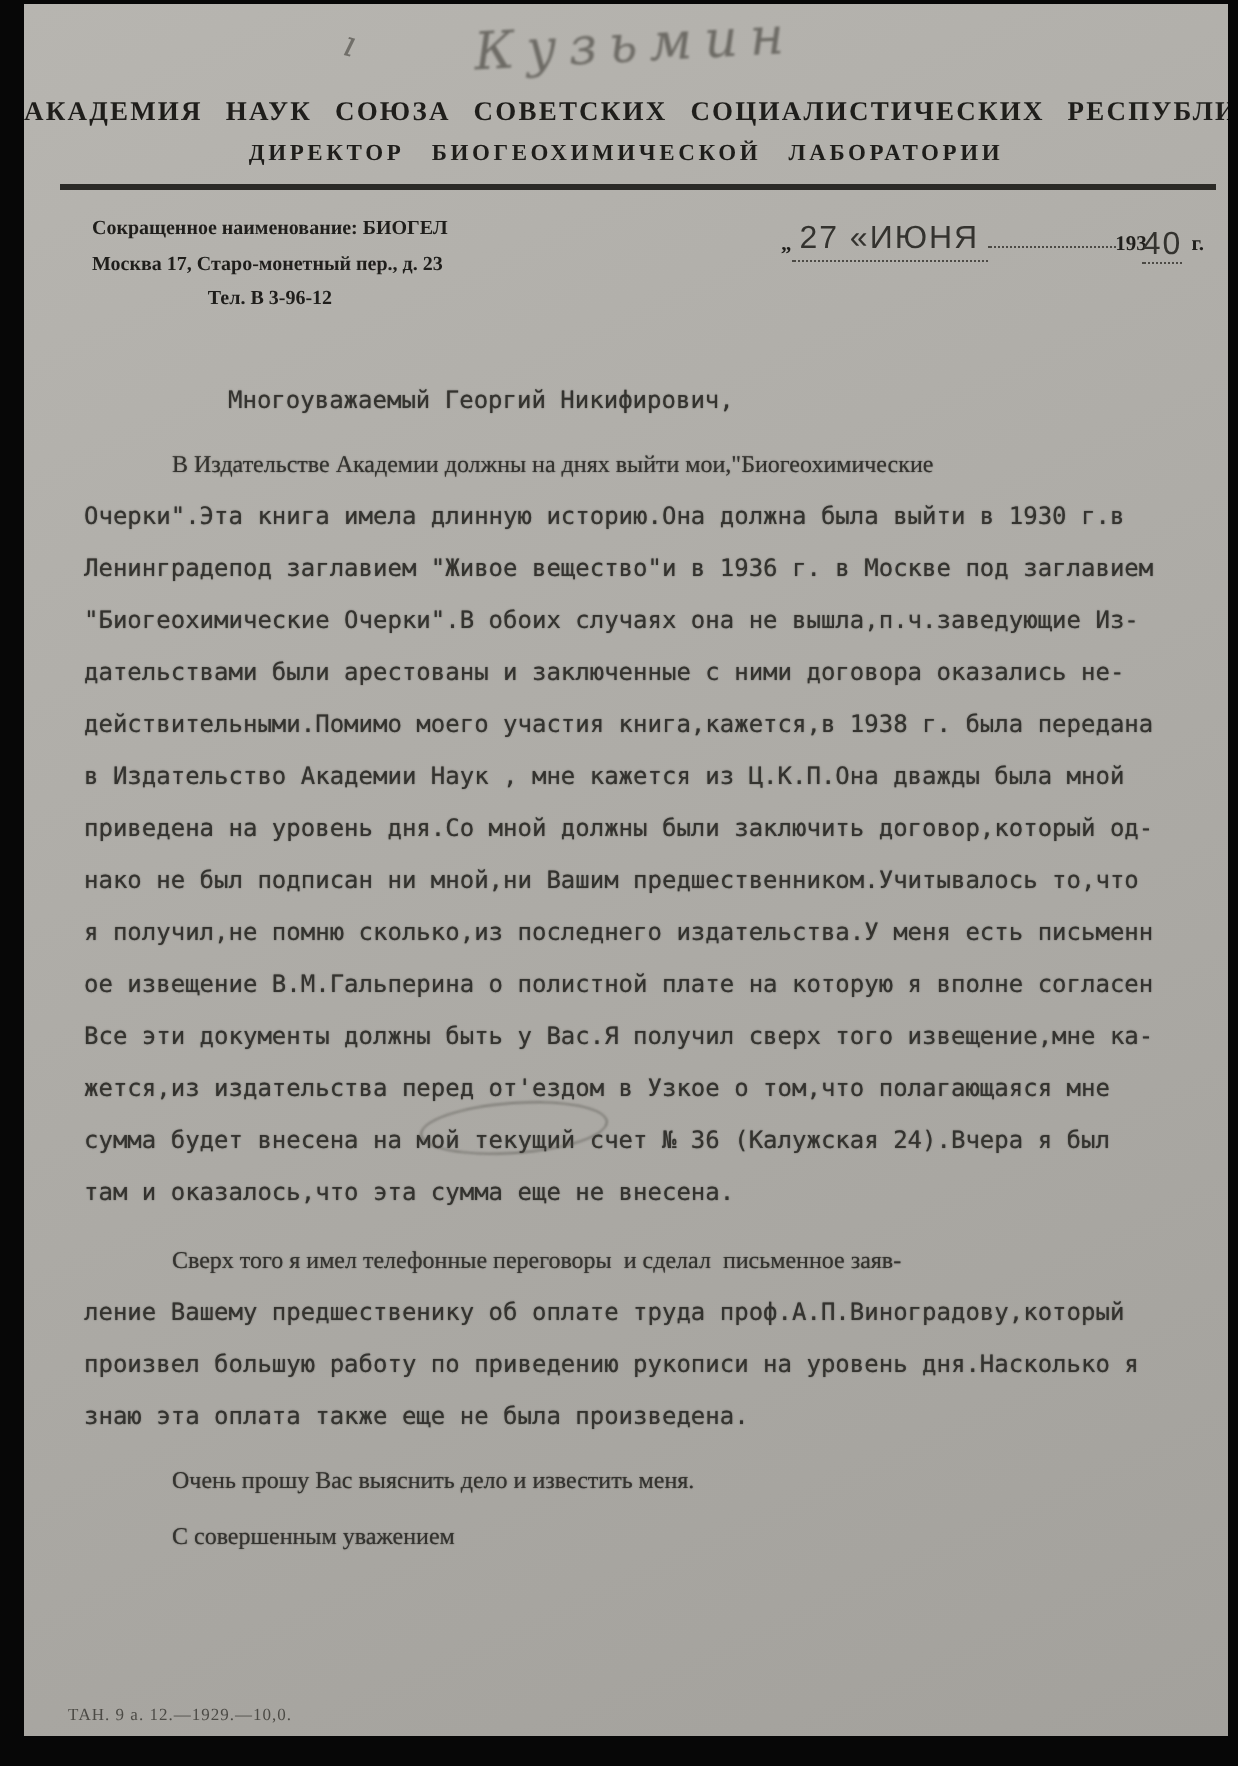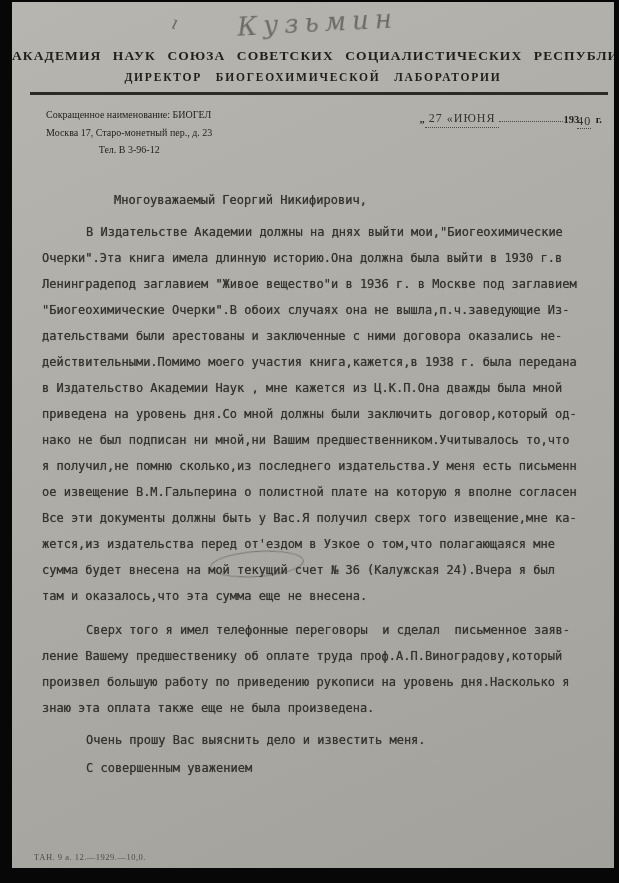--- a/index.html
+++ b/index.html
@@ -30,39 +30,39 @@
     white-space:nowrap;filter:blur(.2px);
   }
   .dept-line{
     margin-top:7px;text-align:center;font-family:Liberation Serif, serif;font-weight:700;
     font-size:11.5px;letter-spacing:1.8px;word-spacing:9px;color:var(--ink_print);
     white-space:nowrap;filter:blur(.2px);
   }
   .rule{height:3px;background:var(--ink_print);margin:9px 6px 0 18px;opacity:.92;}
   .meta-row{display:flex;justify-content:space-between;align-items:flex-start;
     padding:11px 12px 0 34px;}
-  .addr{font-family:"Liberation Serif",serif;font-weight:400;font-size:10px;
+  .addr{font-family:"Liberation Serif",serif;font-weight:700;font-size:10px;
     color:var(--ink_print);line-height:1.75;filter:blur(.15px);}
   .addr-line3{text-align:center;}
   .date-line{font-family:"Liberation Serif",serif;font-weight:700;font-size:10.5px;
     color:var(--ink_print);margin-top:6px;white-space:nowrap;}
-  .typed{font-family:Liberation Serif, serif;font-weight:400;
-    color:var(--ink_type);font-size:12px;letter-spacing:1px;}
+  .typed{font-family:Liberation Sans, sans-serif;font-weight:400;
+    color:var(--ink_type);font-size:16px;letter-spacing:1px;}
   .date-underline{display:inline-block;border-bottom:1px dotted #4c4a45;padding:0 4px 1px 4px;
     position:relative;top:-1px;}
   .date-leader{display:inline-block;width:64px;border-bottom:1px dotted #4c4a45;
     position:relative;top:-1px;}
   .date-year-typed{position:relative;top:2px;left:-2px;border-bottom:1px dotted #4c4a45;}
   .letter-body{
     margin:14px 6px 0 30px;
     font-family:"DejaVu Sans Mono",monospace;font-size:12px;line-height:26px;
     color:var(--ink_type);white-space:pre;letter-spacing:0;
     text-shadow:0 0 .7px rgba(42,41,37,.75);filter:blur(.12px);
   }
-  .letter-body .ind1{padding-left:44px;}
+  .letter-body .ind1{padding-left:44px;font-family:Liberation Serif, serif;}
   .letter-body .ind2{padding-left:72px;margin-top:28px;}
   .pen-mark{
     position:absolute;left:198px;top:549px;width:92px;height:24px;
     border:1.5px solid rgba(72,70,63,.5);border-radius:50%;
     transform:rotate(-4deg);pointer-events:none;filter:blur(.4px);
   }
   .footer-code{
     position:absolute;left:22px;bottom:6px;
     font-family:"Liberation Serif",serif;font-weight:400;font-size:8.5px;
     color:#3c3b36;letter-spacing:.5px;opacity:.85;

